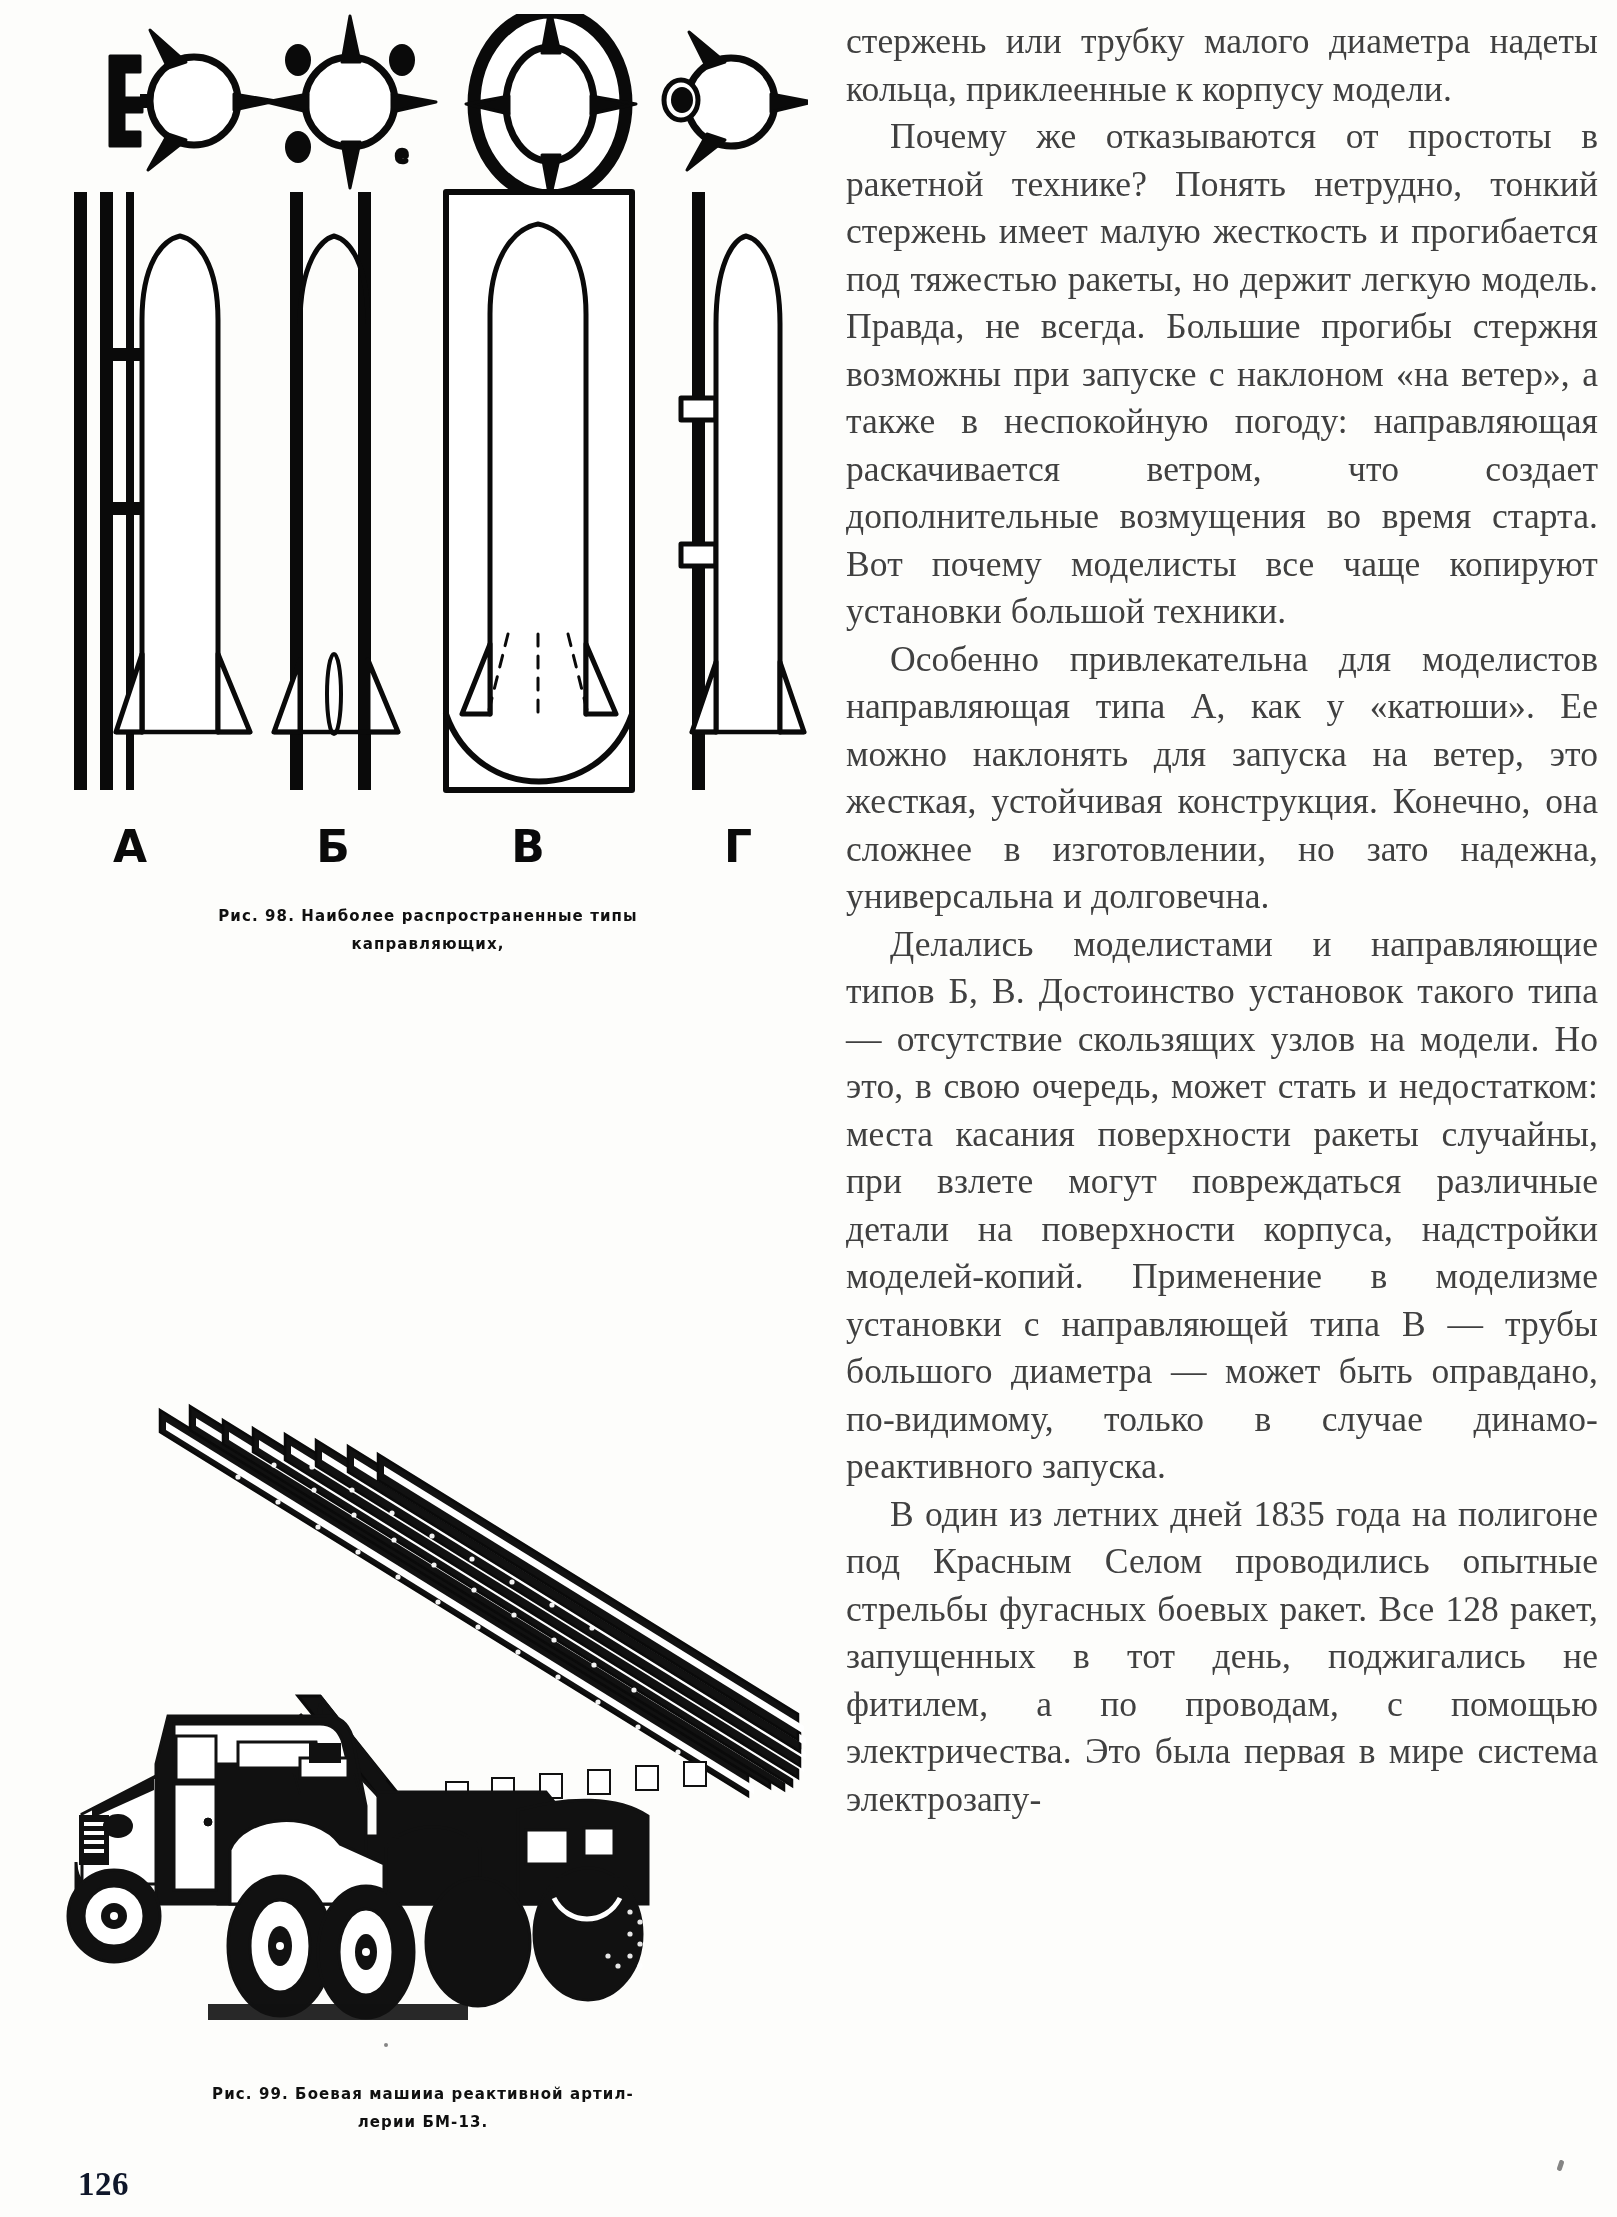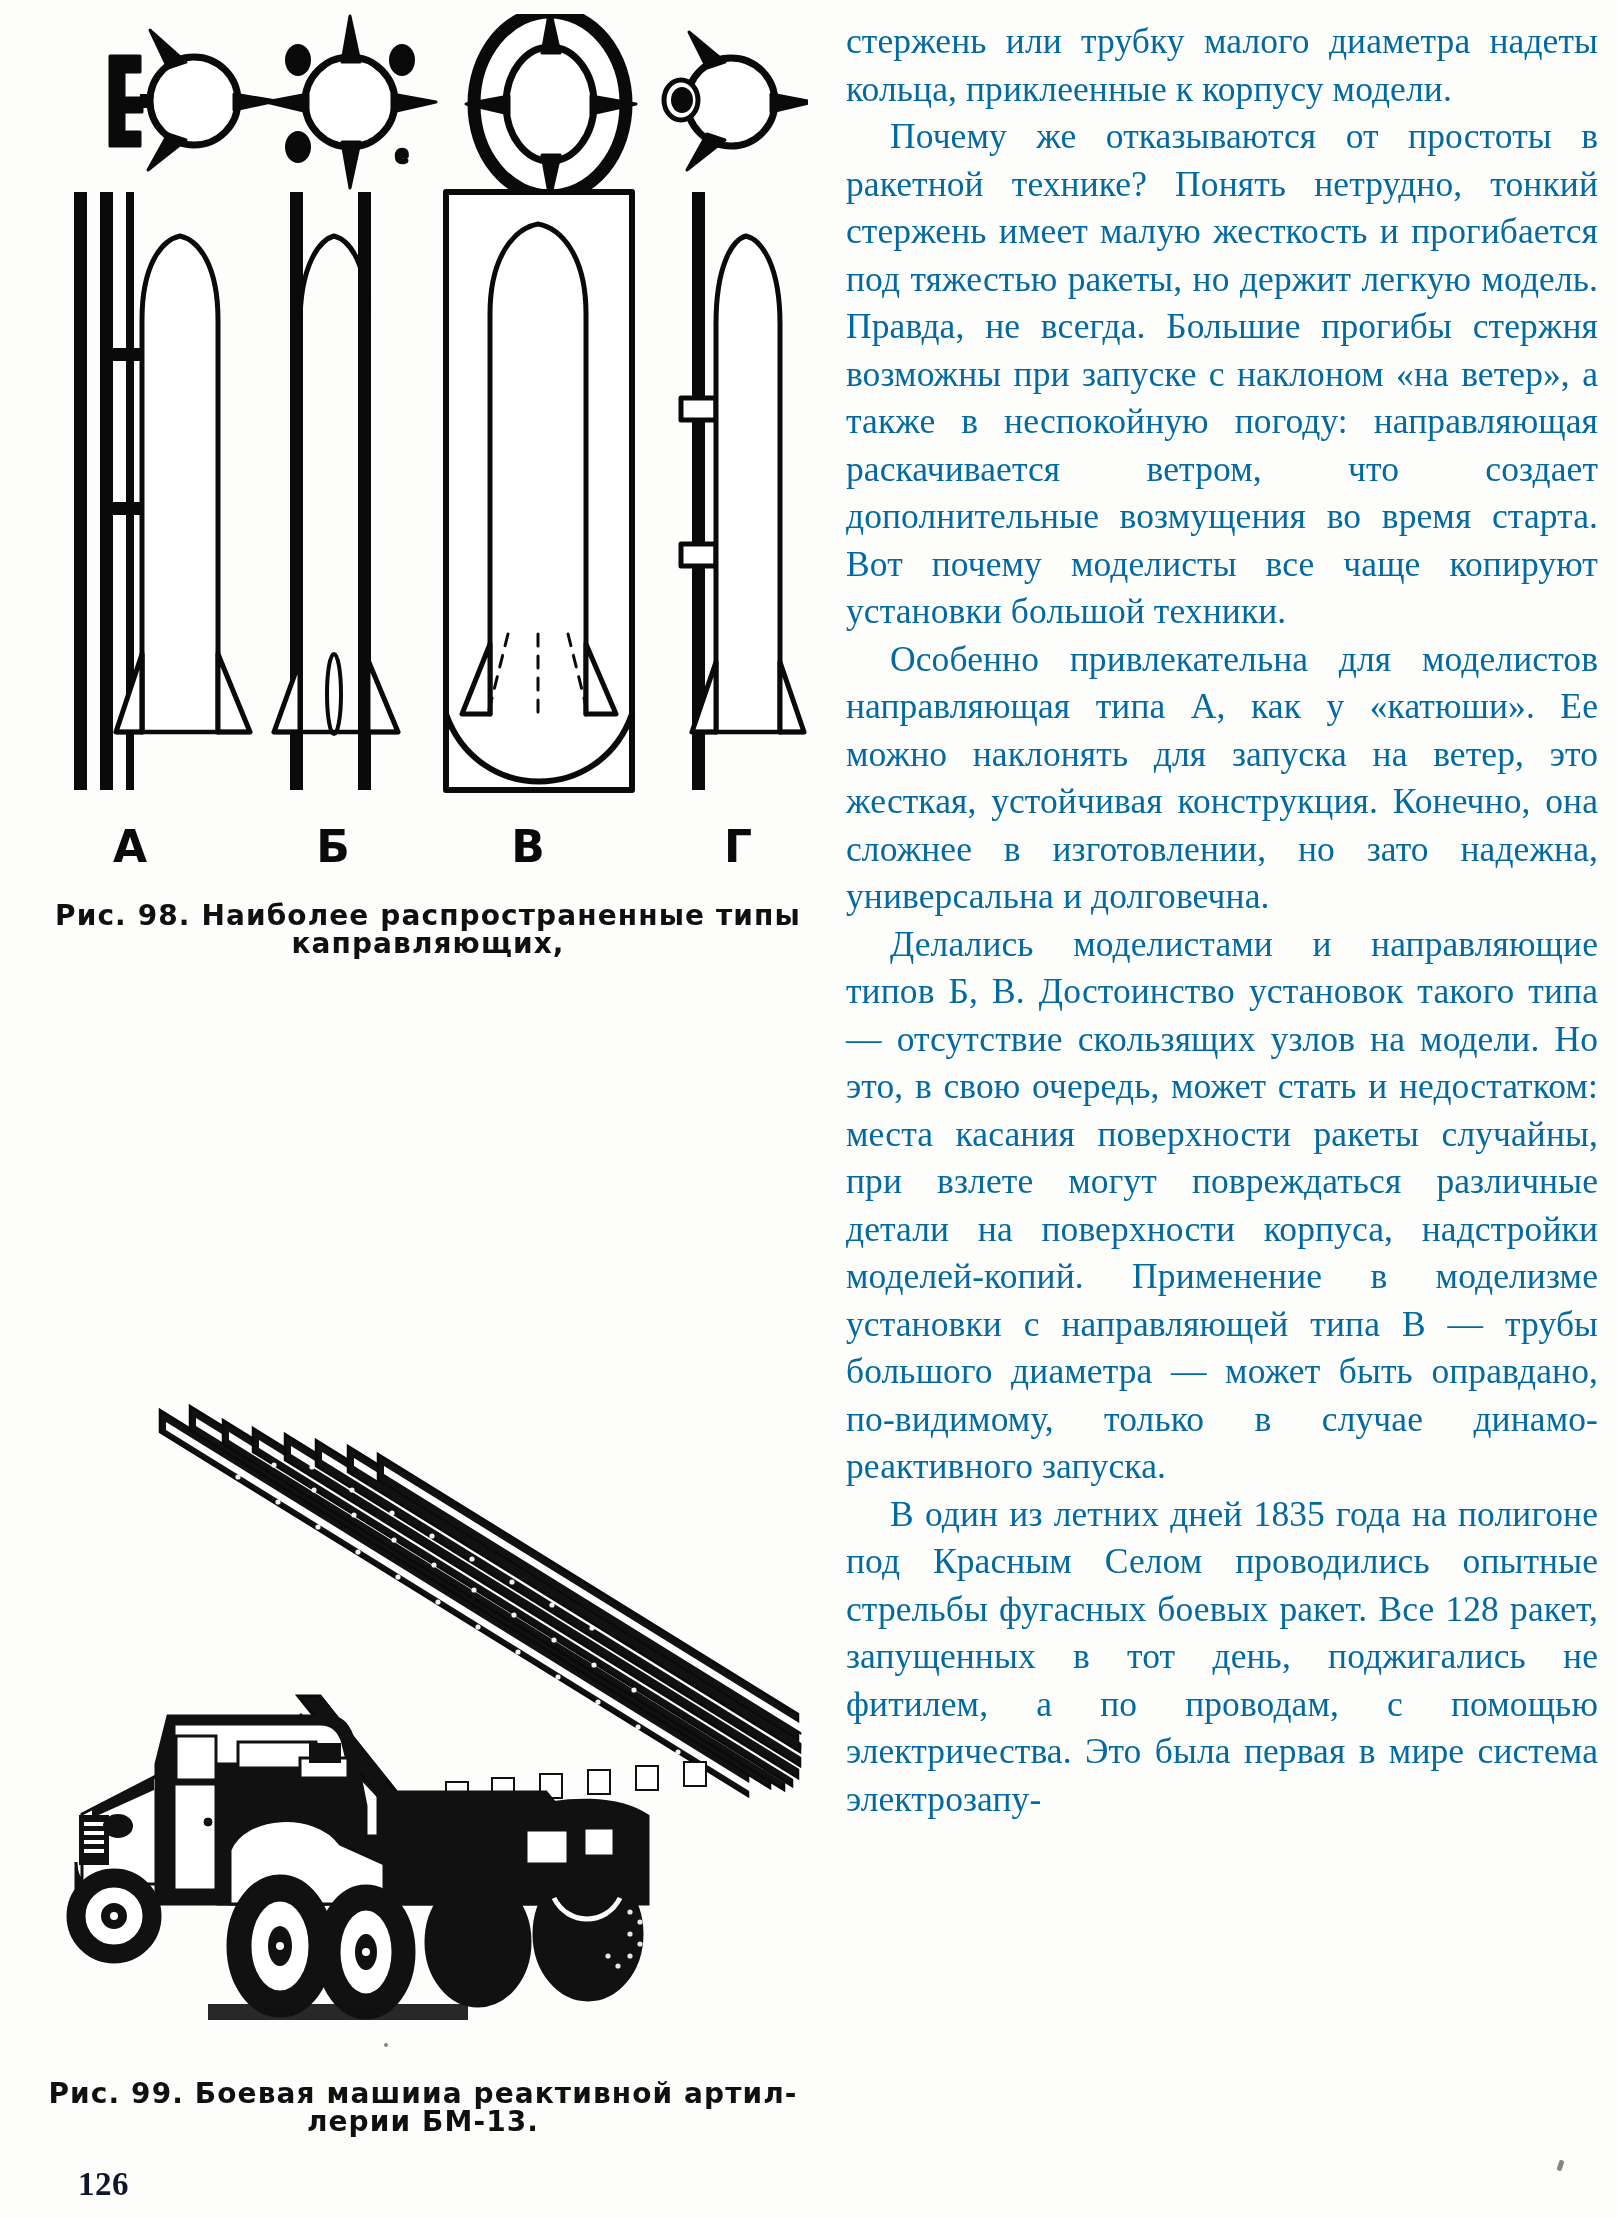--- a/index.html
+++ b/index.html
@@ -38,30 +38,30 @@
 
   
   .para {
     font-family: "Liberation Serif", serif;
     font-size: 35.5px;
     line-height: 47.5px;
     text-align: justify;
     text-align-last: left;
     margin: 0 0 0 0;
     letter-spacing: 0.1px;
-    color: #0369a1;
+    color: #404040;
     -webkit-font-smoothing: none;
   }
   .para.indent { text-indent: 44px; }
   .para + .para { margin-top: 0px; }
 
   
   .caption {
     font-family: "DejaVu Sans", sans-serif;
-    font-size: 28px;
+    font-size: 15px;
     line-height: 28px;
     font-weight: bold;
     letter-spacing: 1.1px;
     text-align: center;
     color: #101010;
   }
   .caption .ln2 { display: block; }
 
   
   #fig98 {

